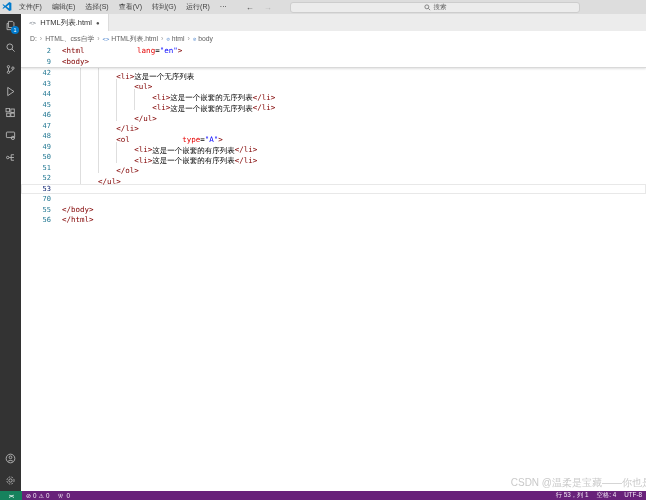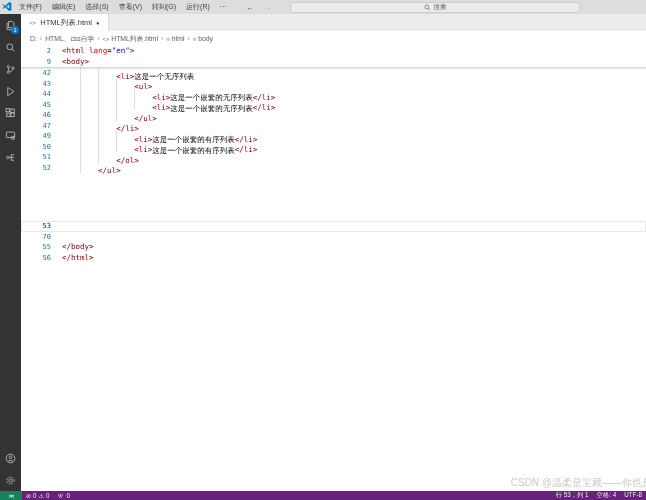--- a/index.html
+++ b/index.html
@@ -40,27 +40,27 @@
               display:flex;align-items:center;padding-left:9px;font-size:6.8px;color:#616161;}
   .bc-sep{margin:0 3px;color:#9a9a9a;font-size:7px;}
   .bc-item{display:flex;align-items:center;gap:2px;cursor:pointer;}
   .bc-ic{font-family:"DejaVu Sans Mono",monospace;font-size:5.5px;color:#4b83cd;}
 
   
   #editor{position:absolute;left:21px;top:46px;right:0;bottom:9px;background:#fff;overflow:hidden;
           font-family:"DejaVu Sans Mono",monospace;font-size:7.5px;}
   #sticky{border-bottom:1px solid #d9d9d9;box-shadow:0 1px 2px rgba(0,0,0,.12);position:relative;z-index:2;background:#fff;}
   .code-row{display:flex;height:10.5px;line-height:10.5px;white-space:pre;}
-  .code-row.cur{box-shadow:inset 0 0 0 1px #e8e8e8;margin-top:48px;}
+  .code-row.cur{box-shadow:inset 0 0 0 1px #e8e8e8;}
   .ln{width:30px;flex:0 0 30px;text-align:right;padding-right:11px;color:#237893;font-size:7px;}
   .cur .ln{color:#0b216f;}
   .ct{flex:1;}
   .ig{display:inline-block;width:4ch;height:100%;}
   .gl{box-shadow:inset 1px 0 0 #dedede;}
-  .c-tag{color:#800000;margin-top:24px;} .c-attr{color:#e50000;} .c-val{color:#0000ff;}
+  .c-tag{color:#800000;margin-top:24px;} .c-attr{color:#e50000;margin-left:48px;} .c-val{color:#0000ff;}
   .c-op{color:#000000;} .c-txt{color:#000000;}
 
   
   #watermark{position:absolute;right:-6px;bottom:10px;font-size:10px;color:#c9c9c9;z-index:5;white-space:nowrap;}
 
   
   #statusbar{position:absolute;left:0;bottom:0;width:646px;height:9px;background:#68217a;color:#f2e8f5;
              display:flex;align-items:center;font-size:6.3px;z-index:30;}
   #remote-indicator{width:22px;height:9px;background:#16825d;display:flex;align-items:center;justify-content:center;
                     color:#fff;font-size:5.5px;font-weight:bold;letter-spacing:-1px;}
@@ -204,20 +204,21 @@
         <div class="code-row"><span class="ln">2</span><span class="ct"><span class="c-tag">&lt;html</span><span class="c-op"> </span><span class="c-attr">lang</span><span class="c-op">=</span><span class="c-val">"en"</span><span class="c-tag">&gt;</span></span></div>
         <div class="code-row"><span class="ln">9</span><span class="ct"><span class="c-tag">&lt;body&gt;</span></span></div>
       </div>
     <div id="code-lines">
         <div class="code-row"><span class="ln">42</span><span class="ct"><span class="ig"></span><span class="ig gl"></span><span class="ig gl"></span><span class="c-tag">&lt;li&gt;</span><span class="c-txt">这是一个无序列表</span></span></div>
         <div class="code-row"><span class="ln">43</span><span class="ct"><span class="ig"></span><span class="ig gl"></span><span class="ig gl"></span><span class="ig gl"></span><span class="c-tag">&lt;ul&gt;</span></span></div>
         <div class="code-row"><span class="ln">44</span><span class="ct"><span class="ig"></span><span class="ig gl"></span><span class="ig gl"></span><span class="ig gl"></span><span class="ig gl"></span><span class="c-tag">&lt;li&gt;</span><span class="c-txt">这是一个嵌套的无序列表</span><span class="c-tag">&lt;/li&gt;</span></span></div>
         <div class="code-row"><span class="ln">45</span><span class="ct"><span class="ig"></span><span class="ig gl"></span><span class="ig gl"></span><span class="ig gl"></span><span class="ig gl"></span><span class="c-tag">&lt;li&gt;</span><span class="c-txt">这是一个嵌套的无序列表</span><span class="c-tag">&lt;/li&gt;</span></span></div>
         <div class="code-row"><span class="ln">46</span><span class="ct"><span class="ig"></span><span class="ig gl"></span><span class="ig gl"></span><span class="ig gl"></span><span class="c-tag">&lt;/ul&gt;</span></span></div>
         <div class="code-row"><span class="ln">47</span><span class="ct"><span class="ig"></span><span class="ig gl"></span><span class="ig gl"></span><span class="c-tag">&lt;/li&gt;</span></span></div>
+        <div class="code-row"><span class="ln">48</span><span class="ct"><span class="ig"></span><span class="ig gl"></span><span class="ig gl"></span><span class="c-tag">&lt;ol</span><span class="c-op"> </span><span class="c-attr">type</span><span class="c-op">=</span><span class="c-val">"A"</span><span class="c-tag">&gt;</span></span></div>
         <div class="code-row"><span class="ln">49</span><span class="ct"><span class="ig"></span><span class="ig gl"></span><span class="ig gl"></span><span class="ig gl"></span><span class="c-tag">&lt;li&gt;</span><span class="c-txt">这是一个嵌套的有序列表</span><span class="c-tag">&lt;/li&gt;</span></span></div>
         <div class="code-row"><span class="ln">50</span><span class="ct"><span class="ig"></span><span class="ig gl"></span><span class="ig gl"></span><span class="ig gl"></span><span class="c-tag">&lt;li&gt;</span><span class="c-txt">这是一个嵌套的有序列表</span><span class="c-tag">&lt;/li&gt;</span></span></div>
         <div class="code-row"><span class="ln">51</span><span class="ct"><span class="ig"></span><span class="ig gl"></span><span class="ig gl"></span><span class="c-tag">&lt;/ol&gt;</span></span></div>
         <div class="code-row"><span class="ln">52</span><span class="ct"><span class="ig"></span><span class="ig gl"></span><span class="c-tag">&lt;/ul&gt;</span></span></div>
         <div class="code-row cur"><span class="ln">53</span><span class="ct"></span></div>
         <div class="code-row"><span class="ln">70</span><span class="ct"></span></div>
         <div class="code-row"><span class="ln">55</span><span class="ct"><span class="c-tag">&lt;/body&gt;</span></span></div>
         <div class="code-row"><span class="ln">56</span><span class="ct"><span class="c-tag">&lt;/html&gt;</span></span></div>
       </div>
   </div>

